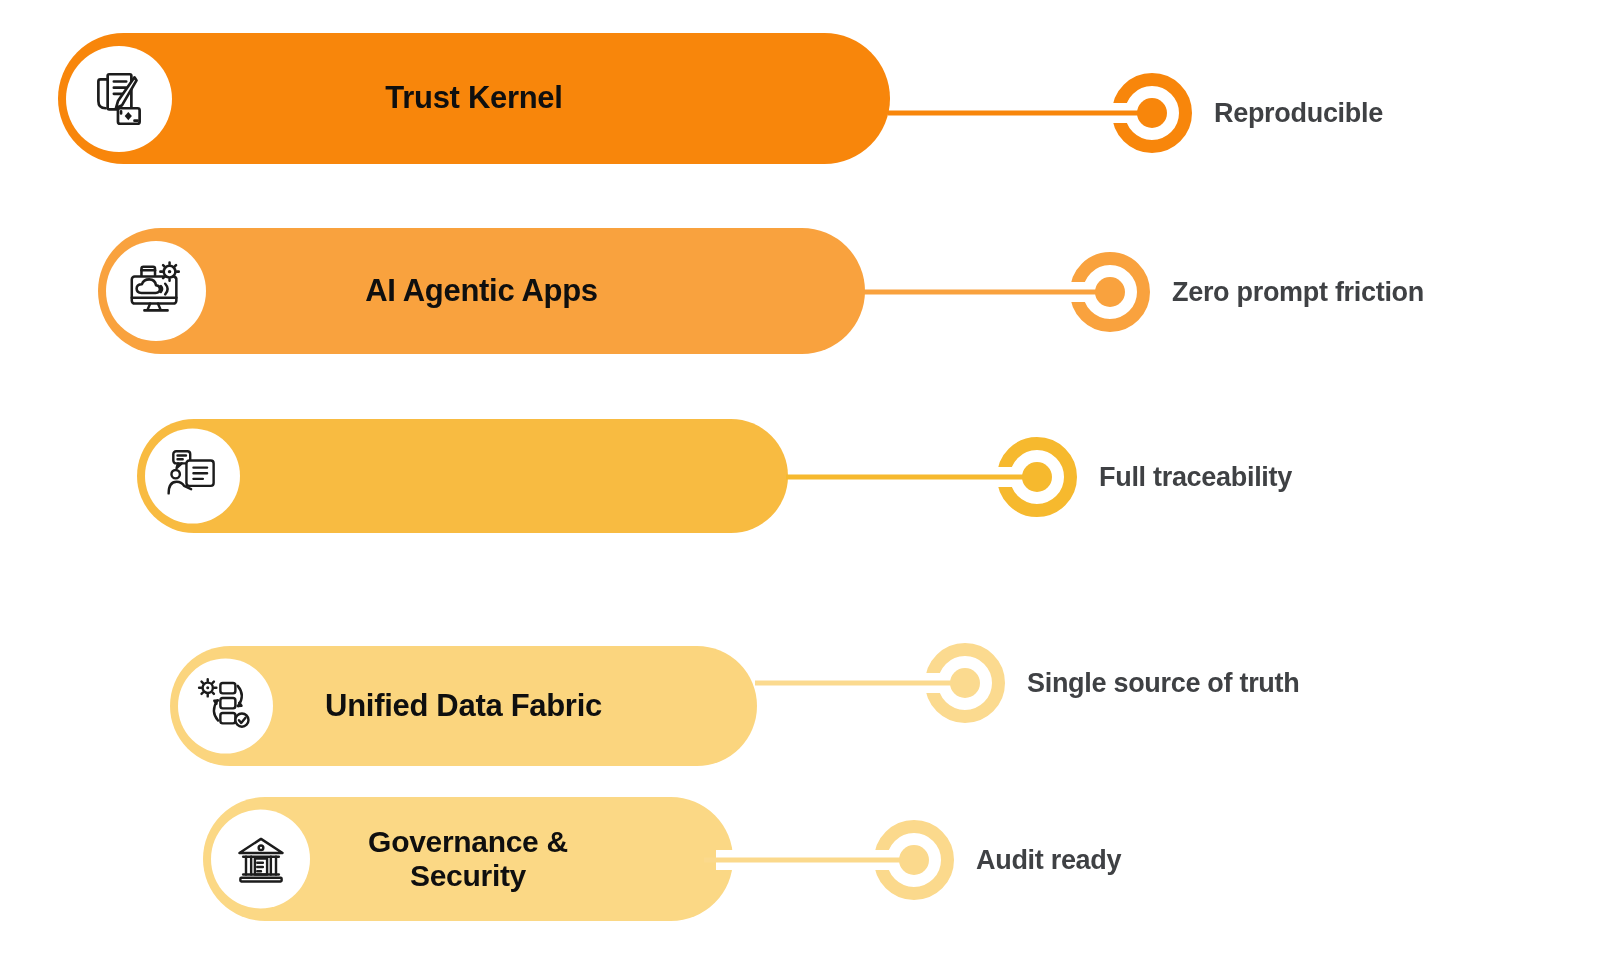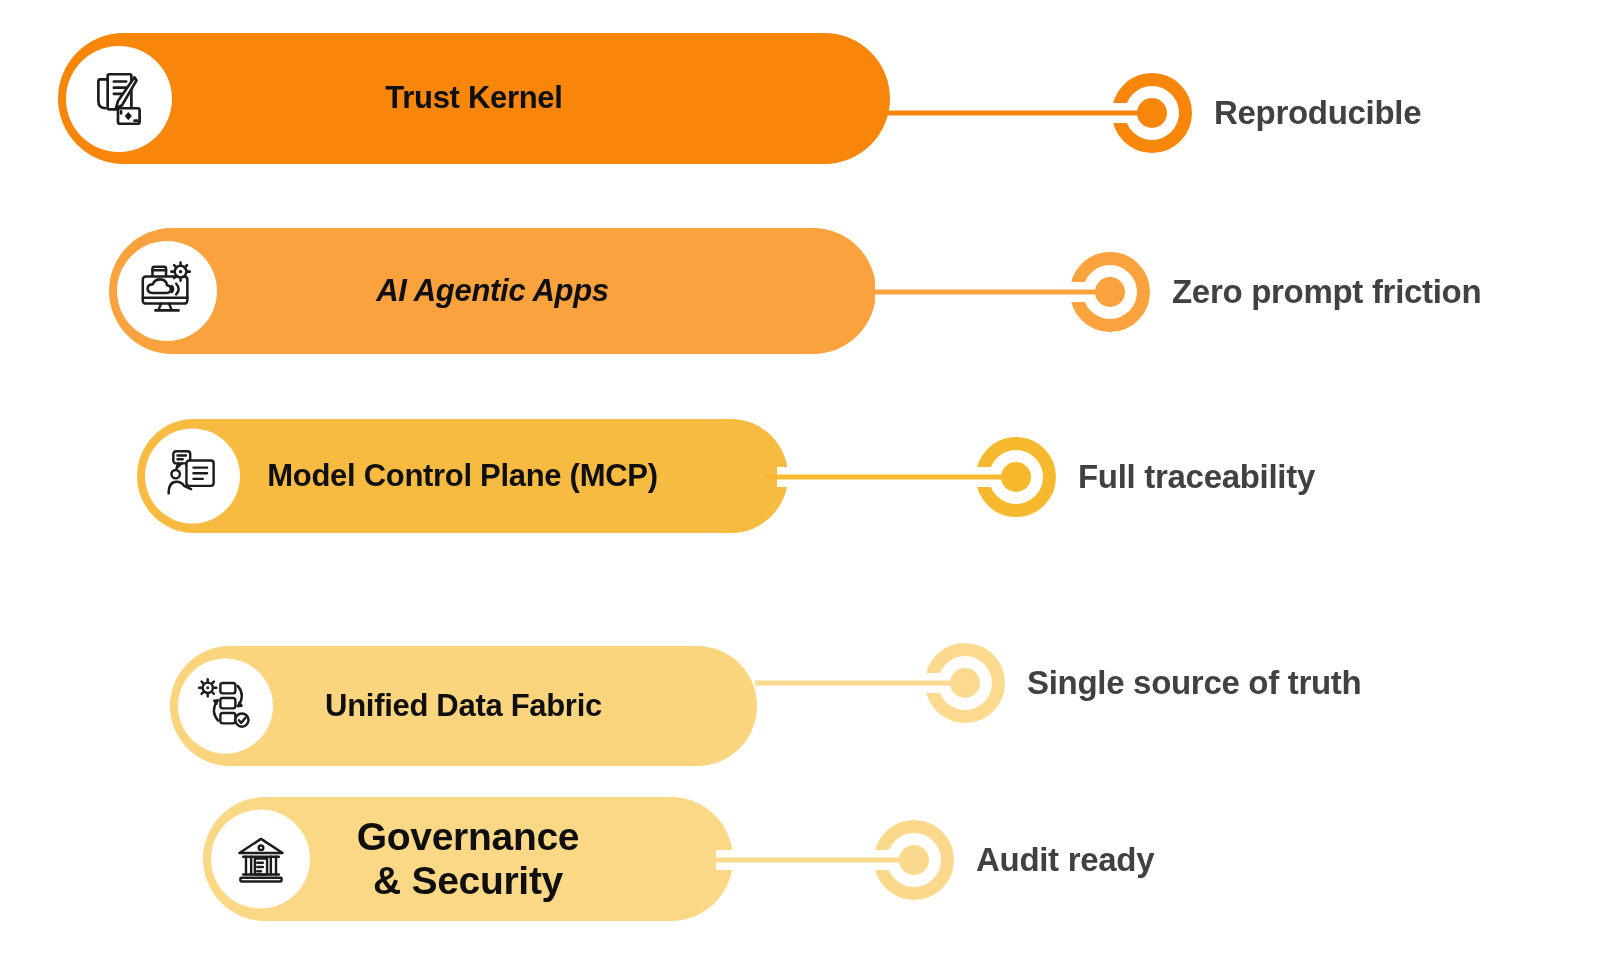--- a/index.html
+++ b/index.html
@@ -24,40 +24,40 @@
   }
   .connector{
     position:absolute;display:flex;align-items:center;transform:translateY(-50%);
   }
   .conn-svg{display:block;flex:0 0 auto;}
   .ring-outer{fill:none;stroke:var(--accent);stroke-width:13;}
   .casing{stroke:#ffffff;stroke-width:20;fill:none;}
   .wire{stroke:var(--accent);stroke-width:5;fill:none;}
   .dot{fill:var(--accent);stroke:none;}
   .tag{
-    margin-left:20px;font-weight:700;font-size:33px;color:#3f4144;
+    margin-left:20px;font-weight:700;font-size:27px;color:#3f4144;
     letter-spacing:-0.3px;white-space:nowrap;
   }
   
   .r1 .pill{left:58px;top:33px;width:832px;height:131px;}
   .r1 .icon-circle{width:106px;height:106px;}
   .r1 .connector{left:888px;top:113px;}
-  .r2 .pill{left:109px;top:228px;width:767px;height:126px;font-style:italic;}
+  .r2 .pill{left:98px;top:228px;width:767px;height:126px;}
   .r2 .icon-circle{width:100px;height:100px;}
   .r2 .connector{left:863px;top:292px;text-align:right;}
   .r3 .pill{left:137px;top:419px;width:651px;height:114px;}
   .r3 .icon-circle{width:95px;height:95px;}
-  .r3 .connector{left:765px;top:477px;text-align:right;}
+  .r3 .connector{left:786px;top:477px;text-align:right;}
   .r4 .pill{left:170px;top:607px;width:587px;height:120px;margin-top:39px;}
   .r4 .icon-circle{width:95px;height:95px;}
   .r4 .connector{left:755px;top:683px;align-items:center;}
   .r5 .pill{left:203px;top:797px;width:530px;height:124px;}
   .r5 .icon-circle{width:99px;height:99px;}
   .r5 .connector{left:704px;top:860px;}
-  .r5 .pill-label{max-width:250px;font-size:39px;}
+  .r5 .pill-label{max-width:250px;font-size:30px;}
   .ico{stroke:#1c1c1c;stroke-width:2.6;fill:none;stroke-linecap:round;stroke-linejoin:round;}
 </style>
 </head>
 <body>
 
 <div class="canvas">
 
   <div class="row r1" style="--pill: #F8860B; --accent: #F8860B;">
     <div class="pill">
       <div class="icon-circle">
@@ -125,21 +125,20 @@
             <rect x="11" y="5" width="18" height="13" rx="3" fill="#ffffff"></rect>
             <path d="M16 18 l-1.5 5 5.5 -5"></path>
             <path d="M15.5 9.5 h9 M15.5 13.5 h5.5"></path>
             <rect x="25" y="15" width="29" height="27" rx="3" fill="#ffffff"></rect>
             <path d="M32.5 22.5 h14.5 M32.5 28.5 h14.5 M32.5 34.5 h10"></path>
             <circle cx="13.5" cy="29.5" r="4.5" fill="#ffffff"></circle>
             <path d="M6 50 q0 -12.5 8.5 -12.5 q5.5 0 8 4.5 l7.5 3.5"></path>
           </g>
         </svg>
       </div>
-      <div class="pill-label">Model Control Plane (MCP)</div>
     </div>
     <div class="connector">
       <svg class="conn-svg" width="293" height="90" viewBox="0 0 293 90">
         <circle class="ring-outer" cx="251" cy="45" r="33.5"></circle>
         <line class="casing" x1="12" y1="45" x2="251" y2="45"></line>
         <line class="wire" x1="0" y1="45" x2="251" y2="45"></line>
         <circle class="dot" cx="251" cy="45" r="15"></circle>
       </svg>
       <div class="tag">Full traceability</div>
     </div>

